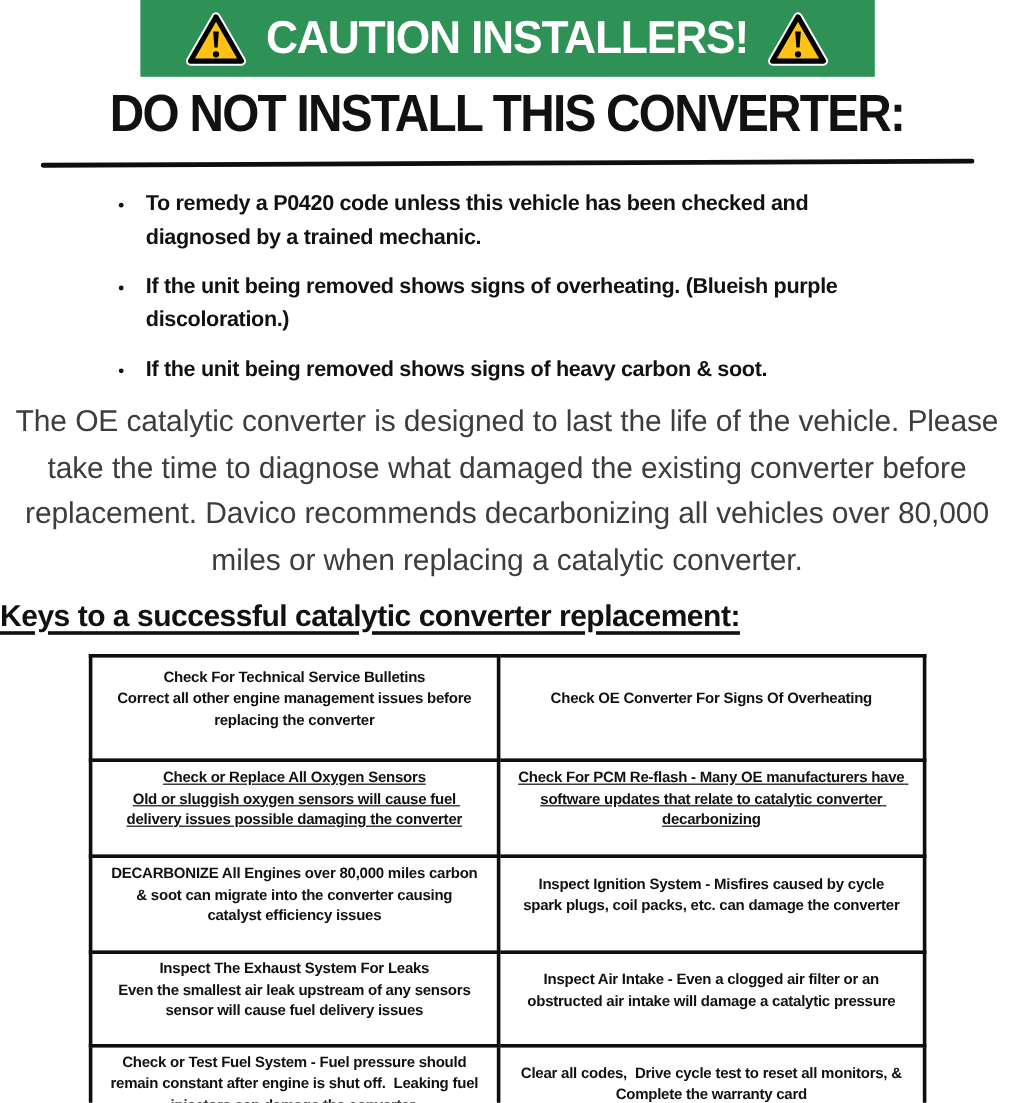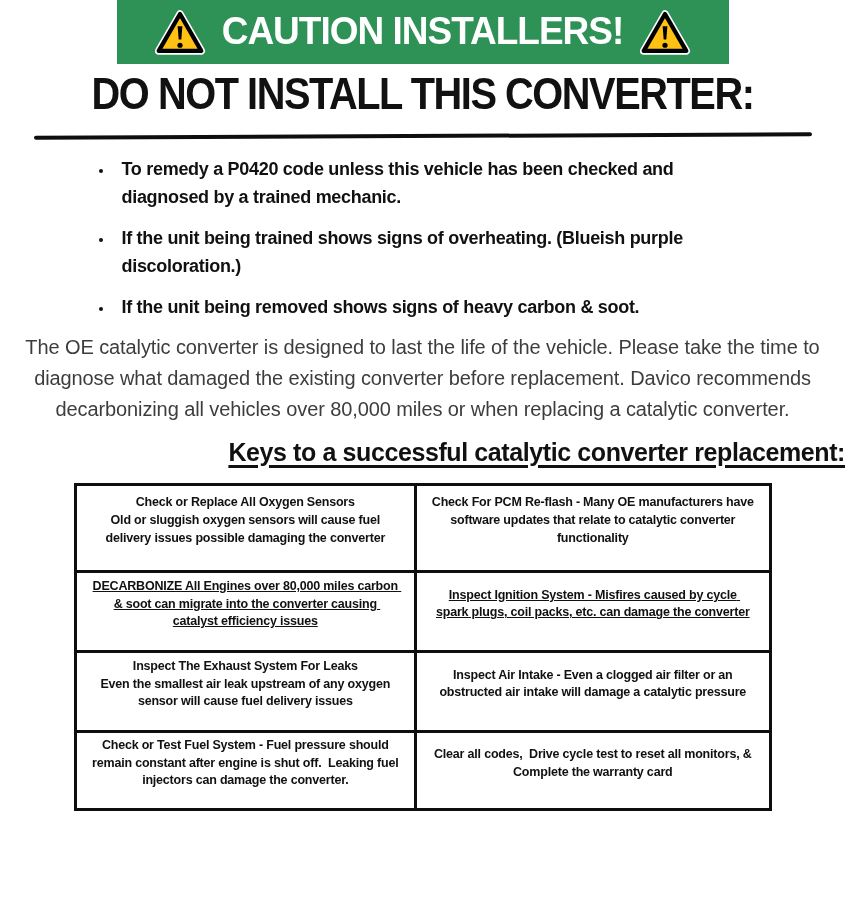--- a/index.html
+++ b/index.html
@@ -41,26 +41,26 @@
   
   .warning-list{
     width:662px;margin:17px auto 0;padding:0 0 0 22px;
     font-size:18px;font-weight:bold;line-height:1.56;letter-spacing:-0.3px;
   }
   .warning-list li{margin:13px 0 3px;padding-left:8px;}
   .warning-list li::marker{font-size:0.72em;}
   
   .intro{
     width:828px;margin:11px auto 0;text-align:center;
-    font-size:20px;font-weight:normal;color:var(--para);line-height:1.55;
+    font-size:25px;font-weight:normal;color:var(--para);line-height:1.55;
     letter-spacing:-0.1px;
   }
   
   .keys-heading{
-    margin:13px 0 0;text-align:right;font-size:25px;font-weight:bold;
+    margin:13px 0 0;text-align:left;font-size:25px;font-weight:bold;
     letter-spacing:-0.4px;text-decoration:underline;
     text-decoration-thickness:2.5px;text-underline-offset:4px;
   }
   
   table.tips{
     width:698px;margin:16px auto 0;border-collapse:collapse;table-layout:fixed;
   }
   table.tips td{
     border:3px solid #0e0e0e;vertical-align:middle;text-align:center;
     font-size:12.5px;font-weight:bold;line-height:1.42;letter-spacing:-0.2px;
@@ -91,46 +91,51 @@
     <circle class="mark" cx="55" cy="78" r="5.5"></circle>
   </svg>
 </div>
 
 <h1 class="page-title">DO NOT INSTALL THIS CONVERTER:</h1>
 
 <div class="divider"></div>
 
 <ul class="warning-list">
     <li>To remedy a P0420 code unless this vehicle has been checked and diagnosed by a trained mechanic.</li>
-    <li>If the unit being trained shows signs of overheating. (Blueish purple discoloration.)</li>
+    <li>If the unit being removed shows signs of overheating. (Blueish purple discoloration.)</li>
     <li>If the unit being removed shows signs of heavy carbon &amp; soot.</li>
   </ul>
 
 <p class="intro">The OE catalytic converter is designed to last the life of the vehicle. Please take the time to diagnose what damaged the existing converter before replacement. Davico recommends decarbonizing all vehicles over 80,000 miles or when replacing a catalytic converter.</p>
 
 <h2 class="keys-heading">Keys to a successful catalytic converter replacement:</h2>
 
 <table class="tips">
   <colgroup>
       <col style="width:49%">
       <col style="width:51%">
     </colgroup>
   <tbody>
       <tr>
+        <td>Check For Technical Service Bulletins
+Correct all other engine management issues before replacing the converter</td>
+        <td>Check OE Converter For Signs Of Overheating</td>
+      </tr>
+      <tr>
         <td>Check or Replace All Oxygen Sensors
 Old or sluggish oxygen sensors will cause fuel delivery issues possible damaging the converter</td>
-        <td>Check For PCM Re-flash - Many OE manufacturers have software updates that relate to catalytic converter functionality</td>
+        <td>Check For PCM Re-flash - Many OE manufacturers have software updates that relate to catalytic converter decarbonizing</td>
       </tr>
       <tr>
         <td>DECARBONIZE All Engines over 80,000 miles carbon &amp; soot can migrate into the converter causing catalyst efficiency issues</td>
         <td>Inspect Ignition System - Misfires caused by cycle spark plugs, coil packs, etc. can damage the converter</td>
       </tr>
       <tr>
         <td>Inspect The Exhaust System For Leaks
-Even the smallest air leak upstream of any oxygen sensor will cause fuel delivery issues</td>
+Even the smallest air leak upstream of any sensors sensor will cause fuel delivery issues</td>
         <td>Inspect Air Intake - Even a clogged air filter or an obstructed air intake will damage a catalytic pressure</td>
       </tr>
       <tr>
         <td>Check or Test Fuel System - Fuel pressure should remain constant after engine is shut off.  Leaking fuel injectors can damage the converter.</td>
         <td>Clear all codes,  Drive cycle test to reset all monitors, &amp; Complete the warranty card</td>
       </tr>
     </tbody>
 </table>
 
 </body></html>

